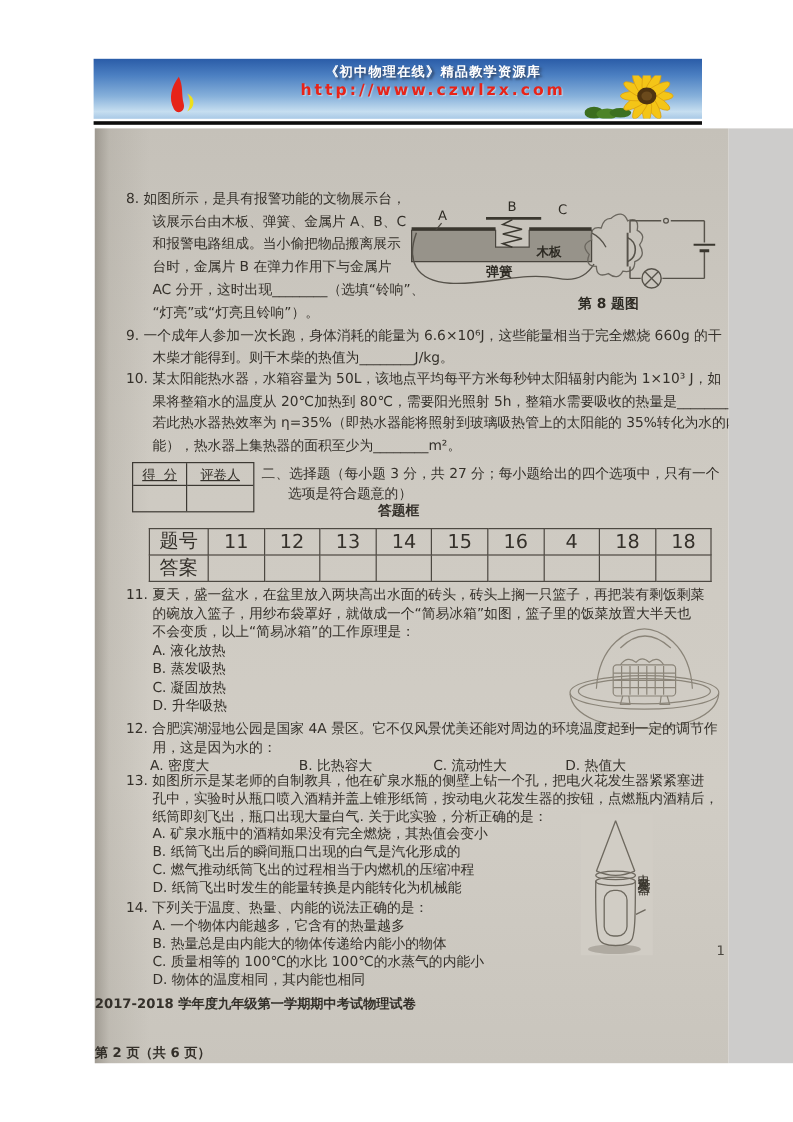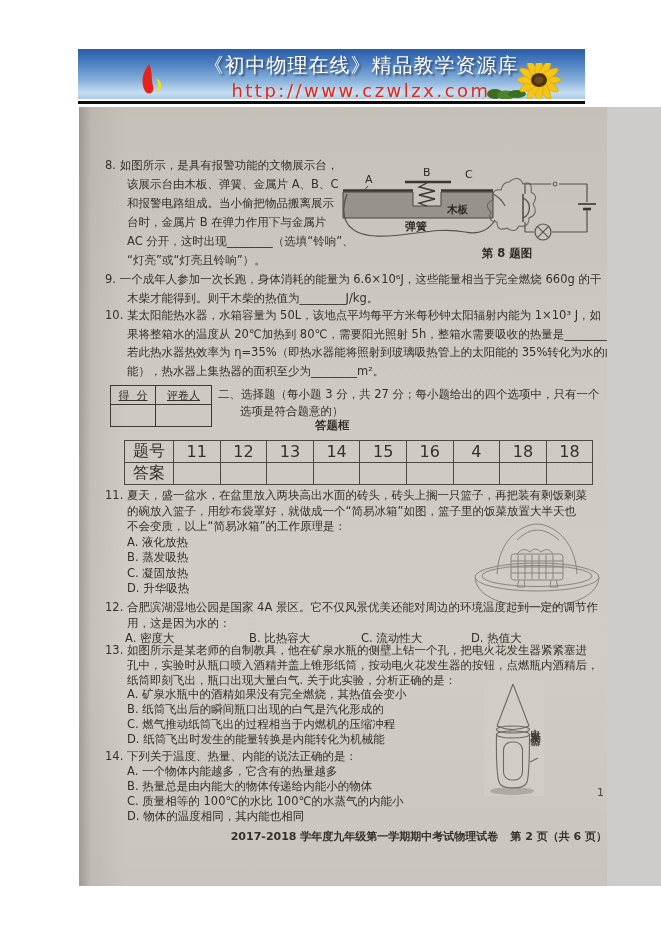--- a/index.html
+++ b/index.html
@@ -10,25 +10,25 @@
   .abs{position:absolute;}
 
   
   .banner{
     left:78px;top:49px;width:507px;height:50px;overflow:hidden;
     background:linear-gradient(180deg,#2a5ca8 0%,#4c80c2 28%,#86b0da 62%,#c6def0 88%,#a9c9e6 100%);
   }
   .banner-rule{left:78px;top:101px;width:507px;height:3px;background:#0d0d0d;}
   .banner-text{position:absolute;left:118px;top:3px;width:330px;text-align:center;}
   .banner-title{
-    font-size:20px;font-weight:normal;color:#ffffff;letter-spacing:1px;
+    font-size:11px;font-weight:bold;color:#ffffff;letter-spacing:1px;
     text-shadow:2px 2px 2px rgba(45,62,92,0.9);white-space:nowrap;
   }
   .banner-url{
-    font-size:18px;font-weight:normal;color:#e82318;letter-spacing:2.5px;margin-top:1px;
+    font-size:13px;font-weight:bold;color:#e82318;letter-spacing:2.5px;margin-top:1px;
     text-shadow:1px 1px 1px rgba(255,255,255,0.45);white-space:nowrap;
   }
 
   
   .paper{
     left:79px;top:107px;width:528px;height:779px;overflow:hidden;color:#34302a;
     background:
       linear-gradient(90deg,rgba(110,104,94,0.45) 0px,rgba(150,145,135,0.22) 12px,rgba(0,0,0,0) 46px),
       linear-gradient(180deg,#c5c1b9 0%,#cdc9c1 30%,#d1cdc5 70%,#c9c5bd 100%);
   }
@@ -73,22 +73,22 @@
   .optrow span:nth-child(2){width:112px;}
   .optrow span:nth-child(3){width:110px;}
 
   .vlabel{
     left:450px;top:613px;height:92px;writing-mode:vertical-rl;text-orientation:upright;
     font-size:10.5px;letter-spacing:1.5px;color:#3a362e;
   }
   .stray{left:518px;top:679px;font-size:11px;color:#4a463f;}
 
   .footer{
-    left:0;top:722px;width:528px;display:flex;justify-content:flex-end;gap:12px;
-    font-size:11px;font-weight:bold;color:#34302a;white-space:nowrap;
+    left:0;top:722px;width:528px;display:flex;justify-content:flex-end;gap:26px;
+    font-size:11px;font-weight:bold;color:#34302a;white-space:nowrap;flex-direction:column;
   }
 
   svg text{fill:#2e2b24;}
 </style>
 </head>
 <body>
 
 <div class="abs banner">
   <svg class="abs" style="left:60px;top:13px" width="30" height="34" viewBox="0 0 30 34">
     <path d="M11,2 C5,10 2,20 7,29 C10,34 17,31 15,24 C13,17 15,10 11,2 Z" fill="#e62318"></path>

